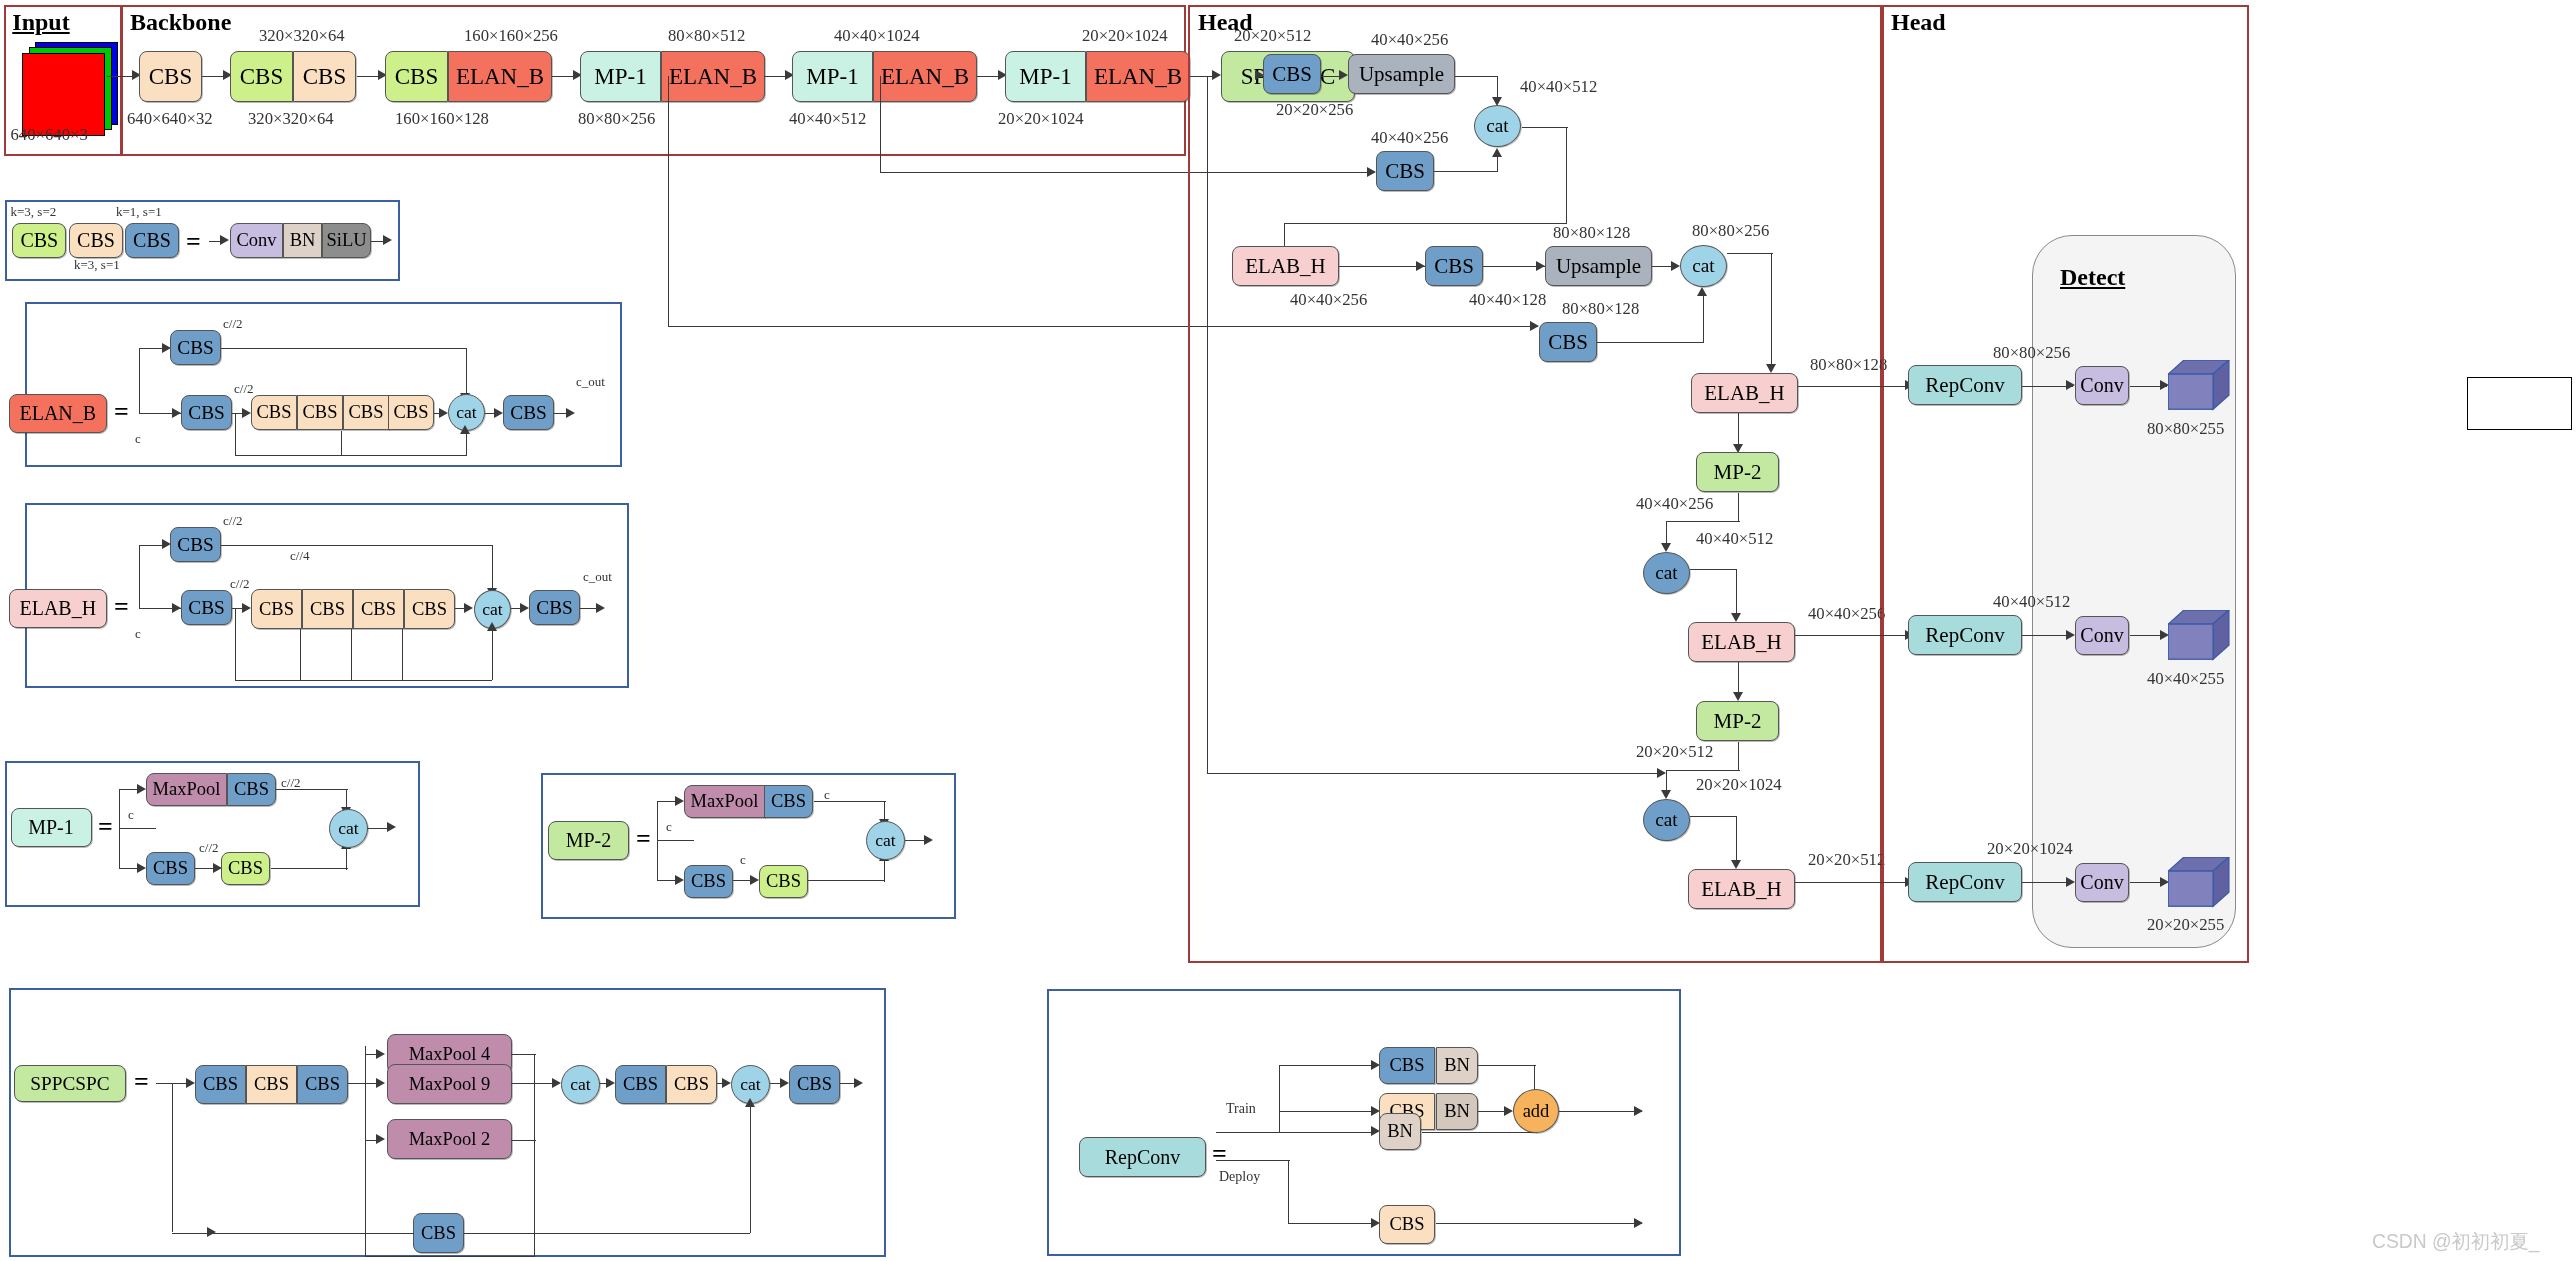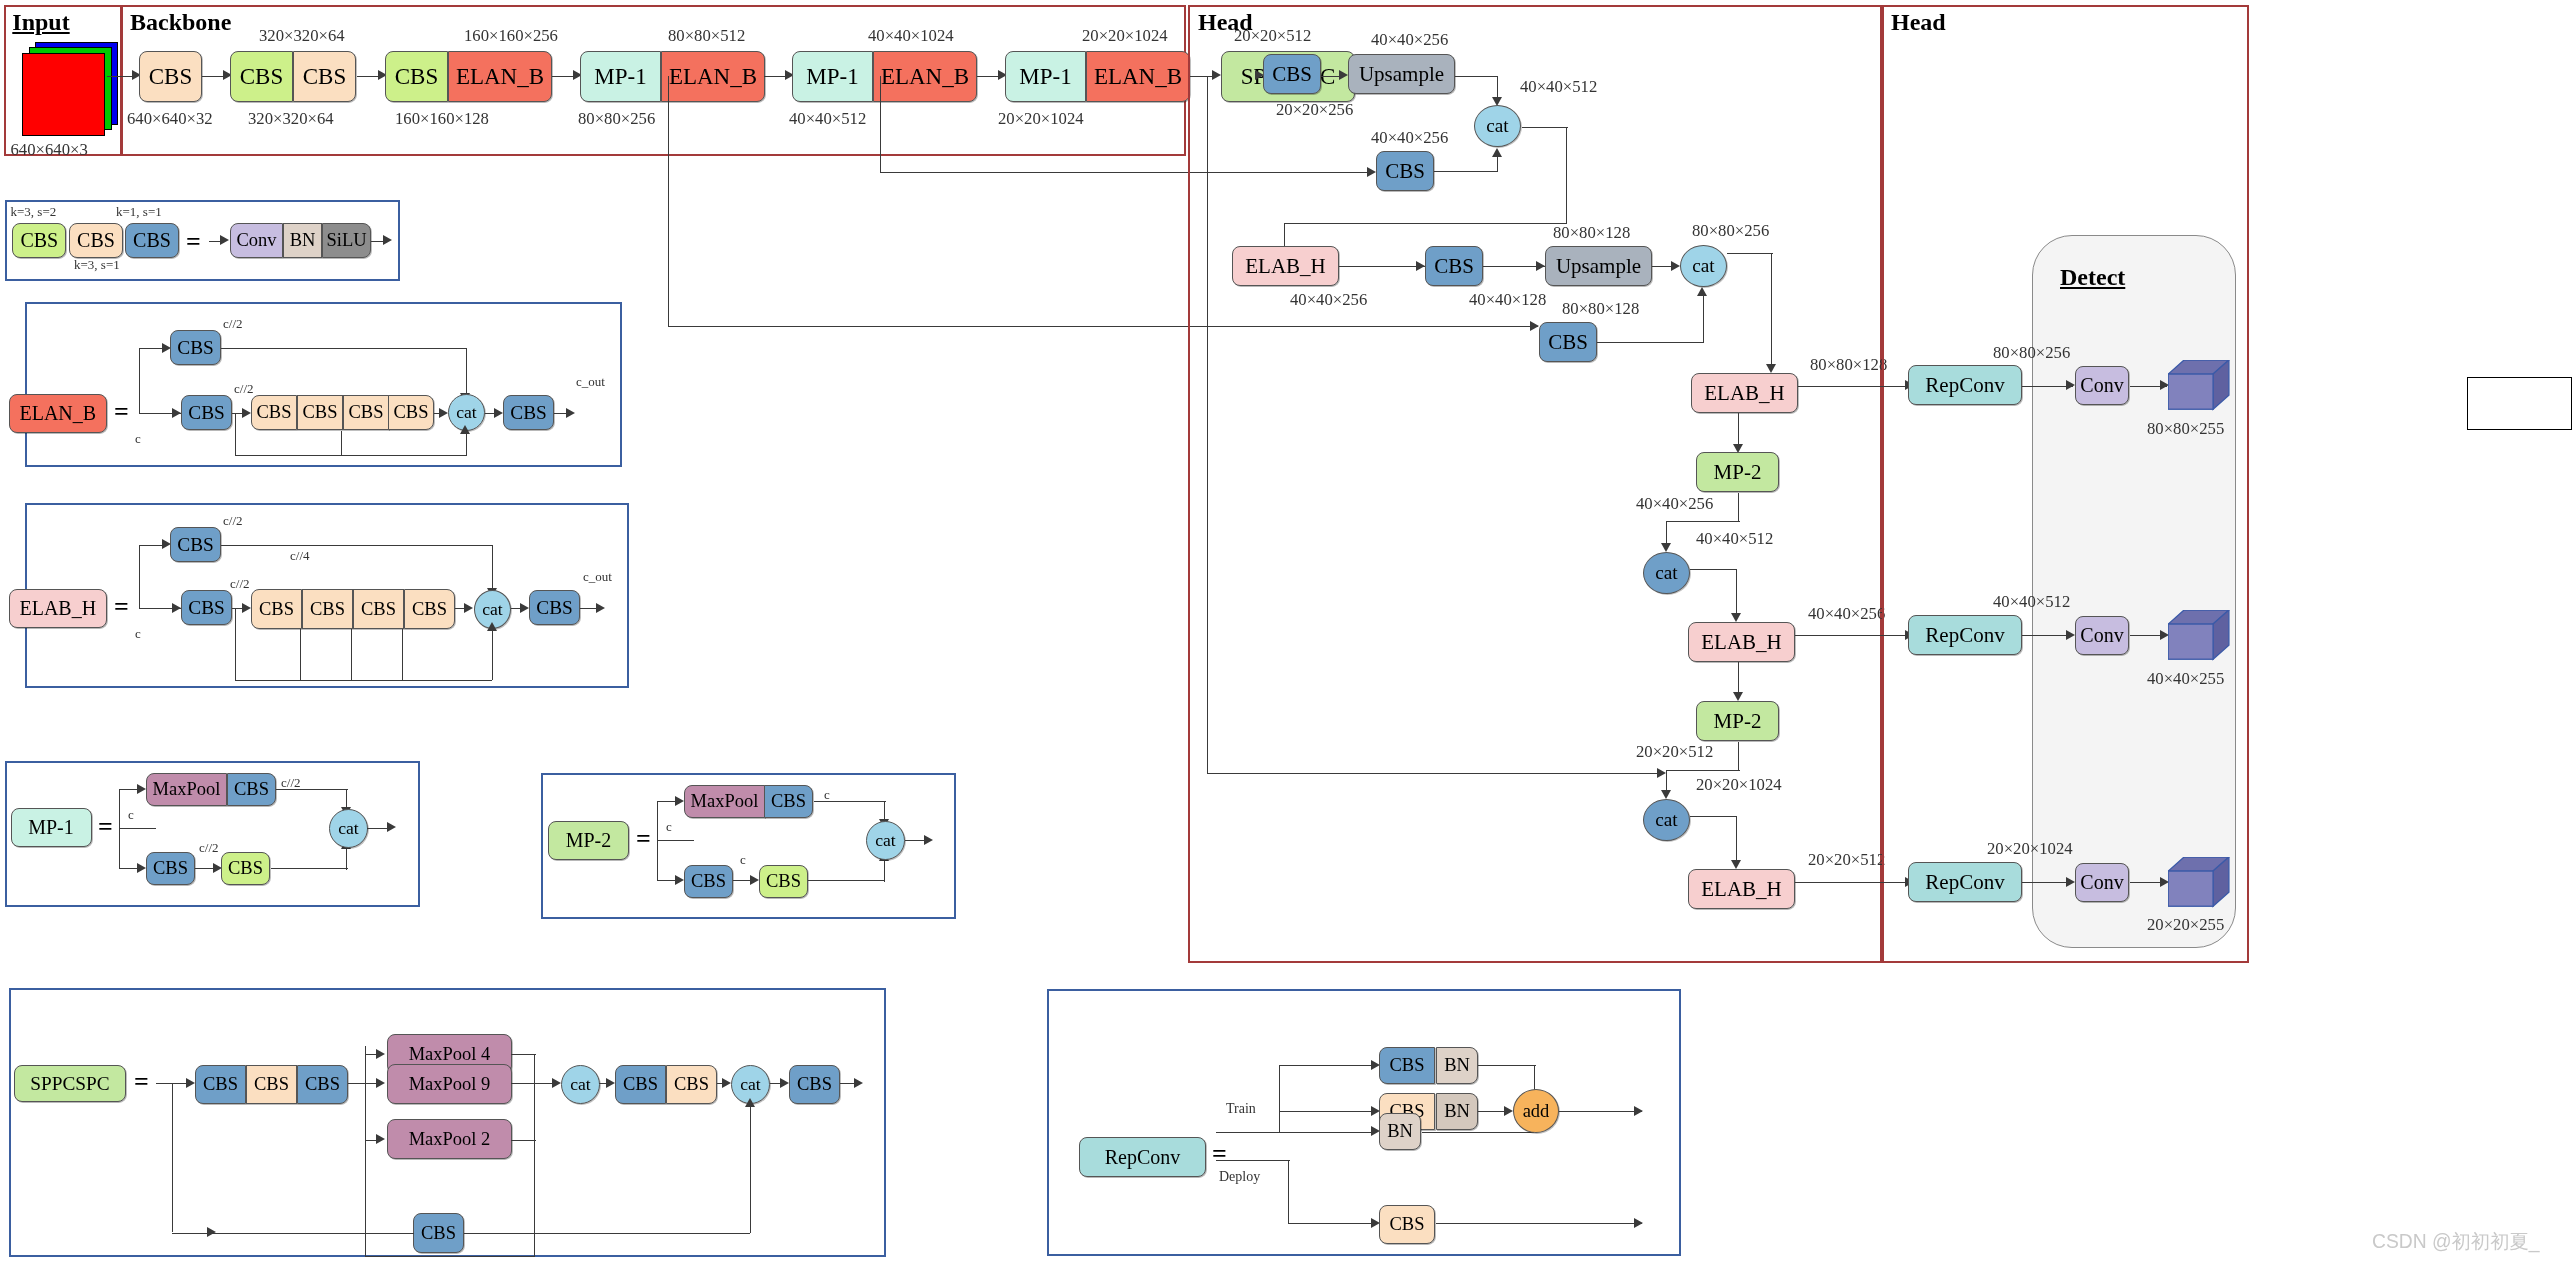--- a/index.html
+++ b/index.html
@@ -69,21 +69,21 @@
 <div id="root">
 
   <div class="sect-frame" style="left:3.5px;top:5.3px;width:118px;height:151px;"></div>
   <div class="sect-title" style="left:12.3px;top:8.8px;text-decoration:underline;">Input</div>
 
   <div class="imgstack" style="left:19.3px;top:42px;">
     <div class="pl" style="left:16px;top:0;background:#0000ee;"></div>
     <div class="pl" style="left:9.7px;top:5.3px;background:#00c800;"></div>
     <div class="pl" style="left:2.6px;top:11.4px;background:#ff0000;"></div>
   </div>
-  <div class="lbl" style="left:10.5px;top:125px;margin-top:15px;">640×640×3</div>
+  <div class="lbl" style="left:10.5px;top:125px;">640×640×3</div>
 
   <div class="sect-frame" style="left:121px;top:5.3px;width:1065px;height:151px;"></div>
   <div class="sect-title" style="left:130px;top:8.8px;">Backbone</div>
 
   <div class="hl" style="left:107px;top:76px;width:26px;"></div>
   <div class="ar r" style="left:132px;top:70px;"></div>
 
   <div class="node" style="left:139px;top:51px;width:63px;height:51px;background:#fbdfc1;font-size:23px;">
     <span>CBS</span>
   </div>
@@ -135,21 +135,21 @@
   <div class="hl" style="left:1190px;top:76px;width:24.6px;"></div>
   <div class="ar r" style="left:1212px;top:70px;"></div>
 
   <div class="node" style="left:1221px;top:51px;width:134px;height:51px;background:#c3e8a0;font-size:23px;">
     <span>SPPCSPC</span>
   </div>
 
   <div class="lbl" style="left:259px;top:26px;">320×320×64</div>
   <div class="lbl" style="left:464px;top:26px;">160×160×256</div>
   <div class="lbl" style="left:668px;top:26px;">80×80×512</div>
-  <div class="lbl" style="left:868px;top:26px;">40×40×1024</div>
+  <div class="lbl" style="left:834px;top:26px;">40×40×1024</div>
   <div class="lbl" style="left:1082px;top:26px;">20×20×1024</div>
   <div class="lbl" style="left:1234px;top:26px;">20×20×512</div>
 
   <div class="lbl" style="left:127px;top:109px;">640×640×32</div>
   <div class="lbl" style="left:248px;top:109px;">320×320×64</div>
   <div class="lbl" style="left:395px;top:109px;">160×160×128</div>
   <div class="lbl" style="left:578px;top:109px;">80×80×256</div>
   <div class="lbl" style="left:789px;top:109px;">40×40×512</div>
   <div class="lbl" style="left:998px;top:109px;">20×20×1024</div>
 

